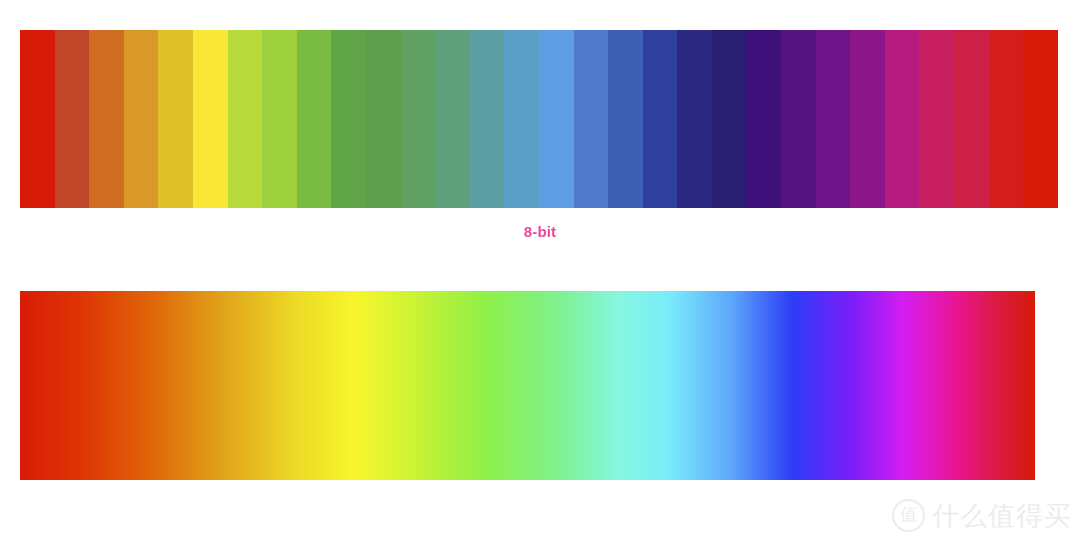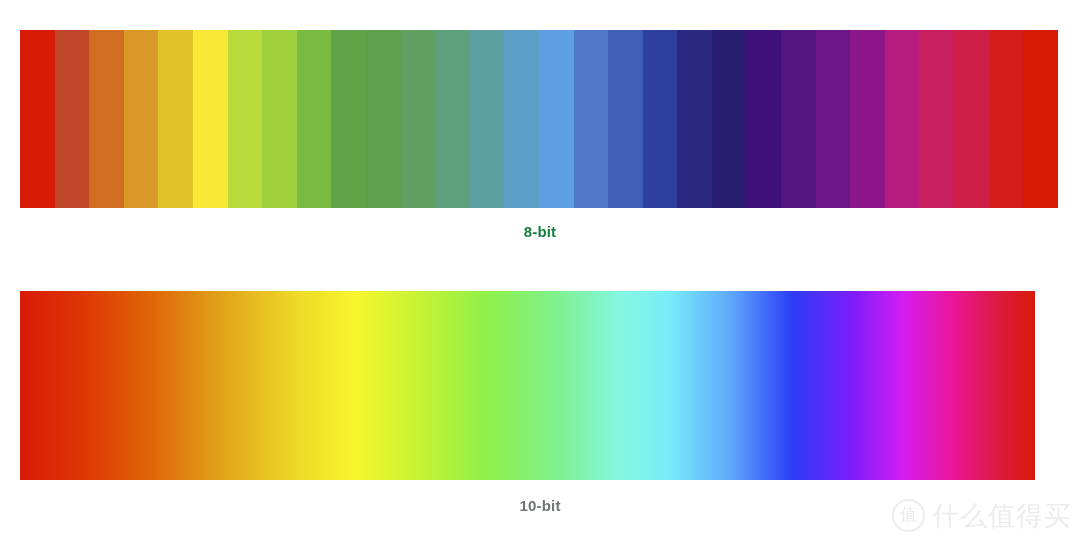--- a/index.html
+++ b/index.html
@@ -125,24 +125,23 @@
       <div class="band" style="background: rgb(85, 21, 129);"></div>
       <div class="band" style="background: rgb(109, 20, 137);"></div>
       <div class="band" style="background: rgb(138, 22, 137);"></div>
       <div class="band" style="background: rgb(182, 28, 128);"></div>
       <div class="band" style="background: rgb(199, 31, 95);"></div>
       <div class="band" style="background: rgb(206, 32, 70);"></div>
       <div class="band" style="background: rgb(212, 29, 29);"></div>
       <div class="band" style="background: rgb(214, 28, 6);"></div>
     </div>
 
-  <div class="caption top-cap" style="color: #15803d;">8-bit</div>
+  <div class="caption top-cap" style="color: #ec4899;">8-bit</div>
 
   <div class="smooth-bar" style="background: linear-gradient(to right, rgb(217, 27, 6) 0%, rgb(222, 53, 4) 6%, rgb(224, 102, 8) 13%, rgb(224, 164, 26) 20%, rgb(237, 216, 38) 27%, rgb(247, 246, 44) 33%, rgb(201, 243, 52) 39%, rgb(142, 240, 73) 46%, rgb(127, 240, 143) 53%, rgb(133, 247, 224) 59%, rgb(121, 236, 251) 64%, rgb(95, 168, 251) 70%, rgb(44, 62, 247) 76%, rgb(124, 29, 249) 82%, rgb(212, 29, 242) 87%, rgb(234, 21, 151) 92%, rgb(220, 26, 70) 96%, rgb(214, 27, 7) 100%);"></div>
 
-  <div class="caption bot-cap" style="color: rgb(111, 116, 120);">10-bit</div>
 
   <div class="watermark">
     <div class="wm-badge" style="color: rgb(236, 236, 236); border-color: rgb(236, 236, 236);">值</div>
     <div class="wm-text" style="color: rgb(236, 236, 236);">什么值得买</div>
   </div>
 
 </div>
 
 </body></html>

